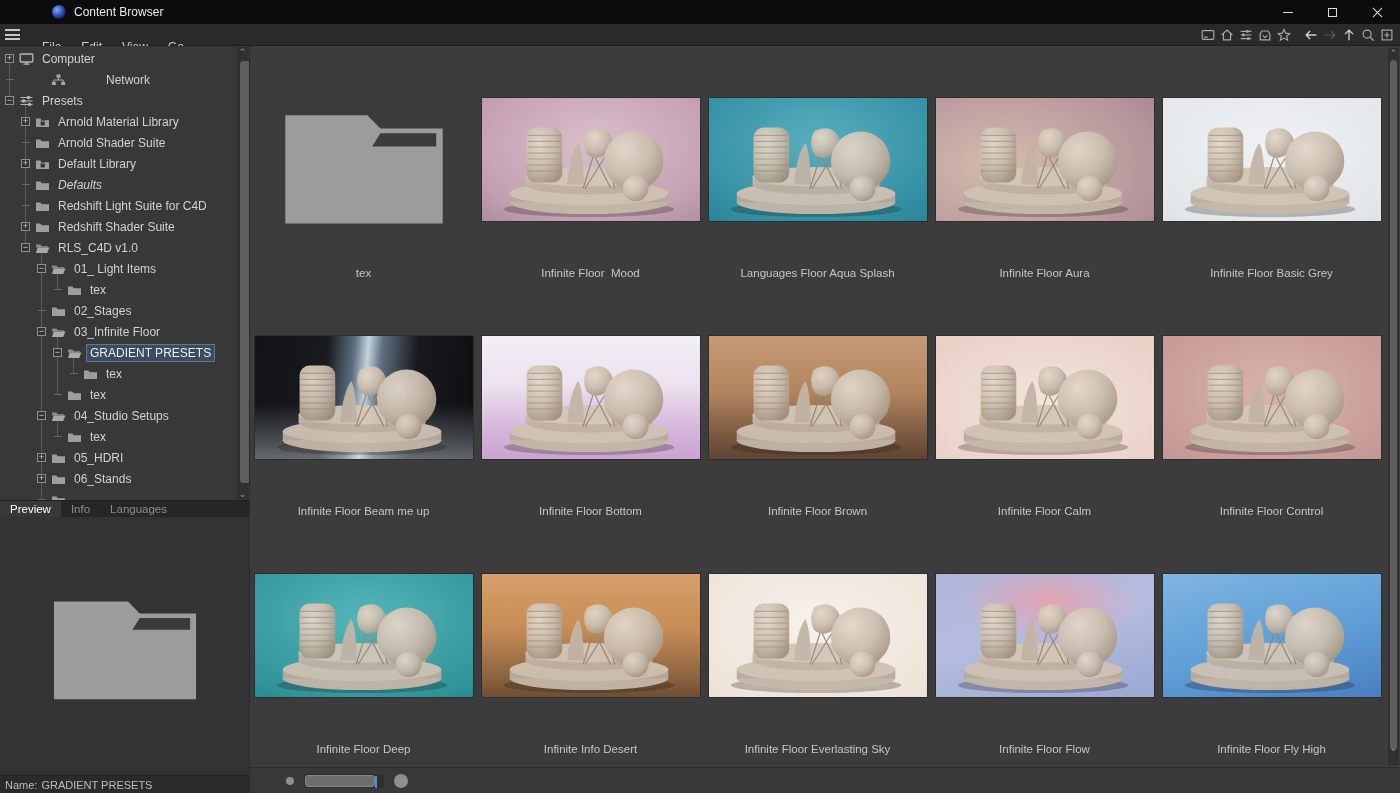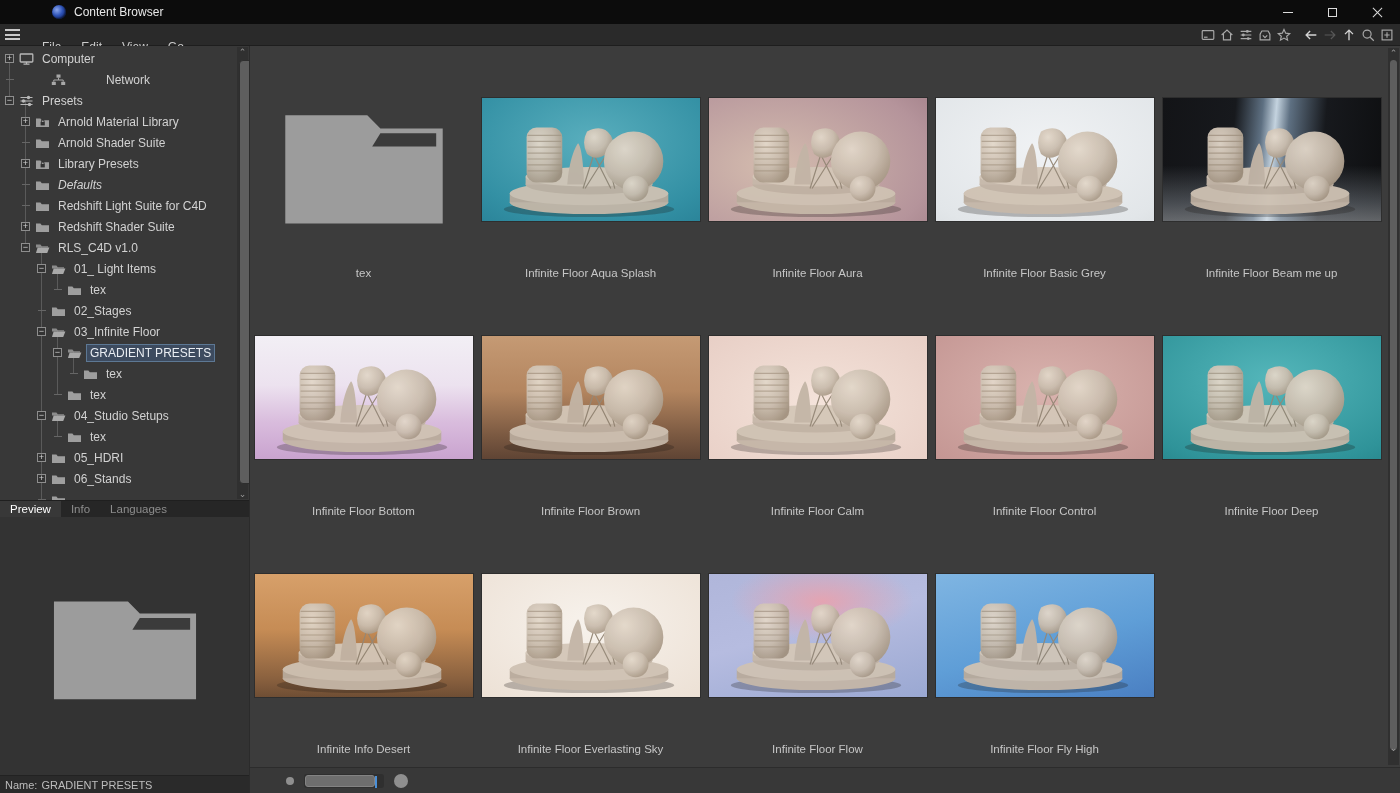--- a/index.html
+++ b/index.html
@@ -340,21 +340,21 @@
               </svg>
               <span class="tlabel">Arnold Shader Suite</span>
             </div>
             <div class="tree-row" style="padding-left: 20px;">
               <span class="exp-slot">
                 <span class="expander">+</span>
               </span>
               <svg class="ticon">
                 <use href="#i-folder-lock"></use>
               </svg>
-              <span class="tlabel">Library Presets</span>
+              <span class="tlabel">Default Library</span>
             </div>
             <div class="tree-row" style="padding-left: 20px; font-style: italic;">
               <span class="exp-slot">
                 <span class="dashline"></span>
               </span>
               <svg class="ticon">
                 <use href="#i-folder"></use>
               </svg>
               <span class="tlabel">Defaults</span>
             </div>
@@ -531,26 +531,35 @@
 
       <div class="cell">
             <svg class="folder-thumb" viewBox="0 0 100 80">
               <use href="#i-folderbig"></use>
             </svg>
 
             <div class="caption">tex</div>
           </div>
           <div class="cell">
 
+            <div class="thumb" style="background: radial-gradient(120% 130% at 52% 38%, rgb(217, 192, 202) 0%, rgb(197, 162, 179) 45%, rgb(160, 122, 149) 80%, rgb(141, 106, 134) 100%);">
+              <svg class="still" viewBox="0 0 220 125" preserveAspectRatio="none">
+                <use href="#i-still"></use>
+              </svg>
+            </div>
+            <div class="caption">Infinite Floor  Mood</div>
+          </div>
+          <div class="cell">
+
             <div class="thumb" style="background: radial-gradient(120% 130% at 50% 35%, rgb(89, 174, 189) 0%, rgb(51, 144, 164) 50%, rgb(24, 106, 130) 100%);">
               <svg class="still" viewBox="0 0 220 125" preserveAspectRatio="none">
                 <use href="#i-still"></use>
               </svg>
             </div>
-            <div class="caption">Infinite Floor Aqua Splash</div>
+            <div class="caption">Languages Floor Aqua Splash</div>
           </div>
           <div class="cell">
 
             <div class="thumb" style="background: radial-gradient(130% 140% at 30% 55%, rgb(212, 188, 174) 0%, rgb(181, 148, 155) 55%, rgb(134, 99, 111) 100%);">
               <svg class="still" viewBox="0 0 220 125" preserveAspectRatio="none">
                 <use href="#i-still"></use>
               </svg>
             </div>
             <div class="caption">Infinite Floor Aura</div>
           </div>

